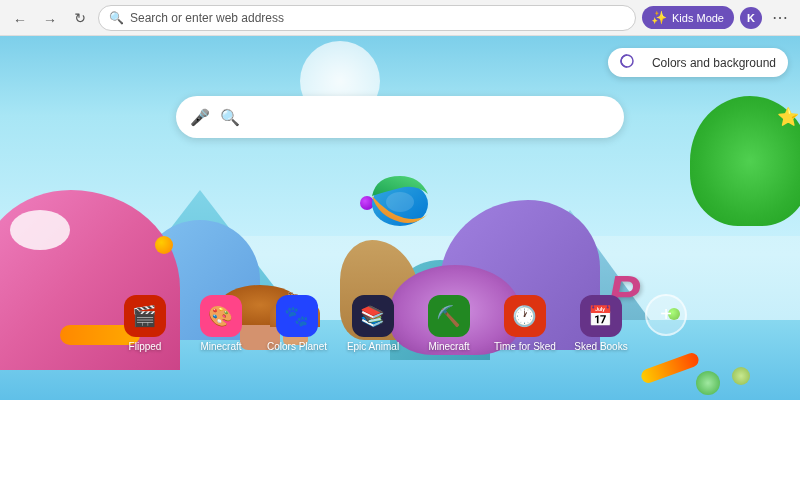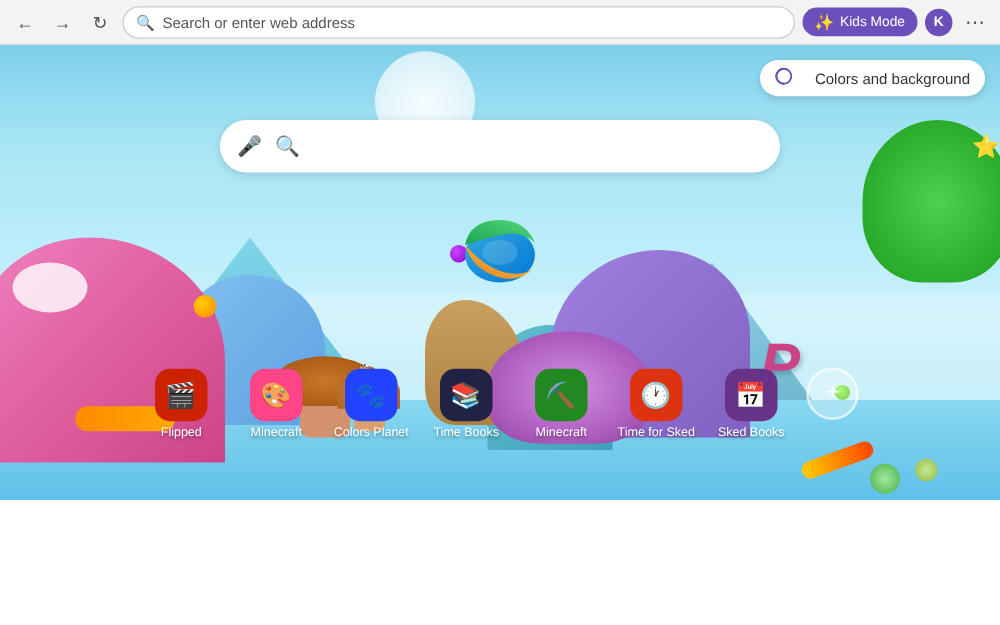--- a/index.html
+++ b/index.html
@@ -589,21 +589,21 @@
       <div class="quick-link">
         <div class="quick-link-icon ql-blue" style="border-radius:12px;">
           <span style="font-size:20px;">🐾</span>
         </div>
         <span class="quick-link-label">Colors Planet</span>
       </div>
       <div class="quick-link">
         <div class="quick-link-icon ql-dark" style="border-radius:12px;">
           <span style="font-size:20px;">📚</span>
         </div>
-        <span class="quick-link-label">Time Books</span>
+        <span class="quick-link-label">Epic Animal</span>
       </div>
       <div class="quick-link">
         <div class="quick-link-icon ql-green" style="border-radius:12px;">
           <span style="font-size:20px;">⛏️</span>
         </div>
         <span class="quick-link-label">Minecraft</span>
       </div>
       <div class="quick-link">
         <div class="quick-link-icon ql-red2" style="border-radius:12px;">
           <span style="font-size:20px;">🕐</span>

